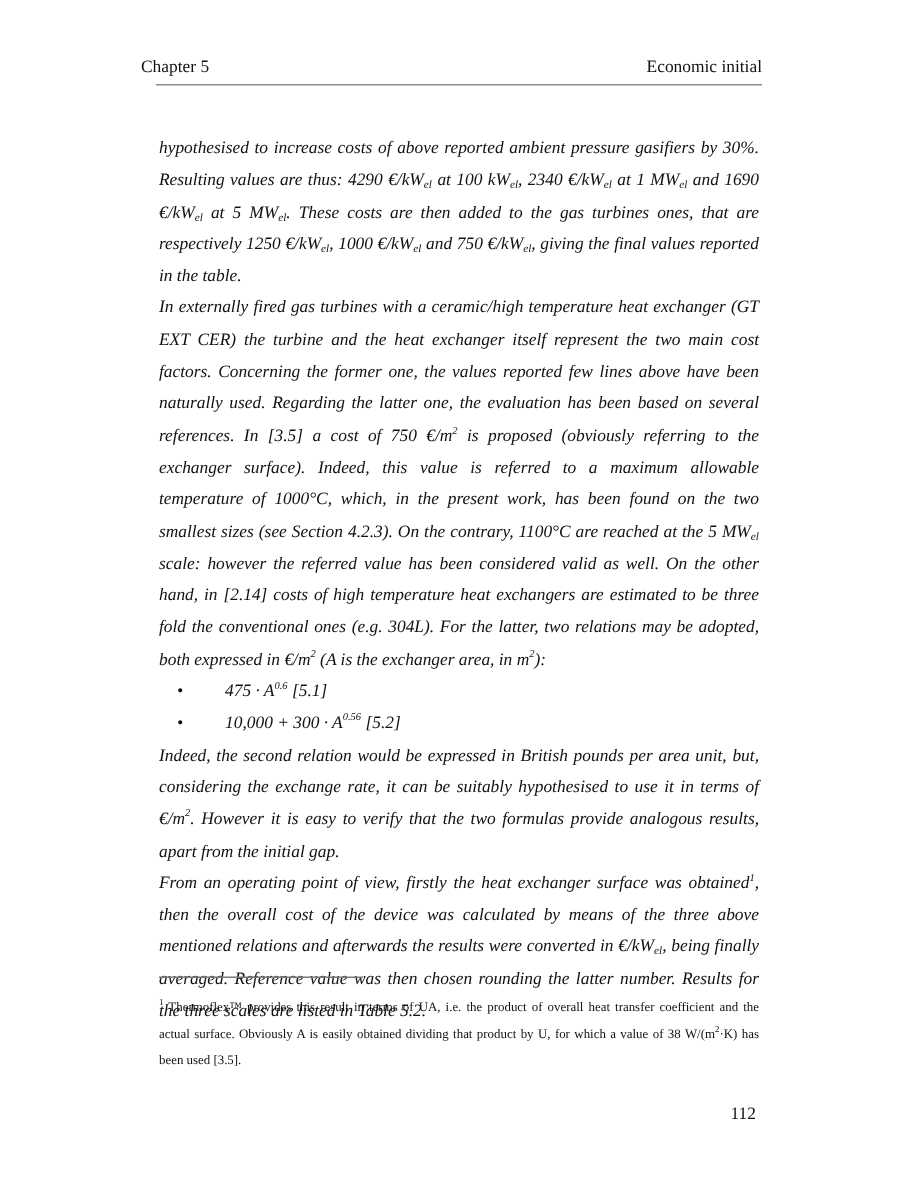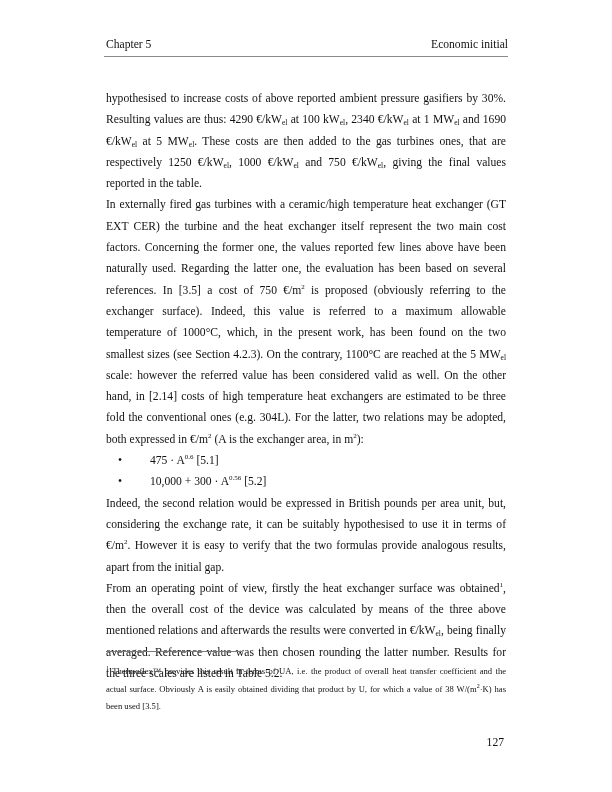--- a/index.html
+++ b/index.html
@@ -1,24 +1,24 @@
 <!DOCTYPE html>
 <html><head>
 <meta charset="utf-8">
 <style>
   html, body { margin:0; padding:0; background:#ffffff; }
   body { width:612px; height:792px; position:relative; overflow:hidden;
          font-family:"Liberation Serif", "DejaVu Serif", serif; color:#111; }
   .page { position:absolute; left:0; top:0; width:612px; height:792px; }
-  .hdr { position:absolute; left:106px; right:104px; top:38px; height:20px;
+  .hdr { position:absolute; left:94px; right:104px; top:38px; height:20px;
          font-size:11.6px; display:flex; justify-content:space-between; }
   .hdr-rule { position:absolute; left:104px; right:104px; top:56px; height:0;
               border-top:1px solid #8a8a8a; }
   .body { position:absolute; left:106px; width:400px; top:88px;
-          font-size:11.6px; line-height:21.3px; text-align:justify; }
+          font-size:11.6px; line-height:21.3px; text-align:justify;font-style:italic; }
   .body p { margin:0; }
   sub { font-size:7.5px; vertical-align:-2px; line-height:0; }
   sup { font-size:7px; vertical-align:5px; line-height:0; }
   ul.eqs { margin:0; padding:0; list-style:none; }
   ul.eqs li { position:relative; padding-left:44px; }
   ul.eqs li .bullet { position:absolute; left:12px; top:0; }
   .fn-rule { position:absolute; left:106px; width:136px; top:651px;
              border-top:1px solid #7a7a7a; }
   .footnote { position:absolute; left:106px; width:400px; top:663px;
               font-size:8.6px; line-height:17.5px; text-align:justify; }
@@ -52,14 +52,14 @@
     </ul>
     <p>Indeed, the second relation would be expressed in British pounds per area unit, but, considering the exchange rate, it can be suitably hypothesised to use it in terms of €/m<sup>2</sup>. However it is easy to verify that the two formulas provide analogous results, apart from the initial gap.</p>
     <p>From an operating point of view, firstly the heat exchanger surface was obtained<sup>1</sup>, then the overall cost of the device was calculated by means of the three above mentioned relations and afterwards the results were converted in €/kW<sub>el</sub>, being finally averaged. Reference value was then chosen rounding the latter number. Results for the three scales are listed in Table 5.2.</p>
   </div>
 
   <div class="fn-rule"></div>
   <div class="footnote">
     <p><sup>1</sup> Thermoflex™ provides this result in terms of UA, i.e. the product of overall heat transfer coefficient and the actual surface. Obviously A is easily obtained dividing that product by U, for which a value of 38 W/(m<sup>2</sup>·K) has been used [3.5].</p>
   </div>
 
-  <div class="pagenum">127</div>
+  <div class="pagenum">112</div>
 </div>
 
 </body></html>

